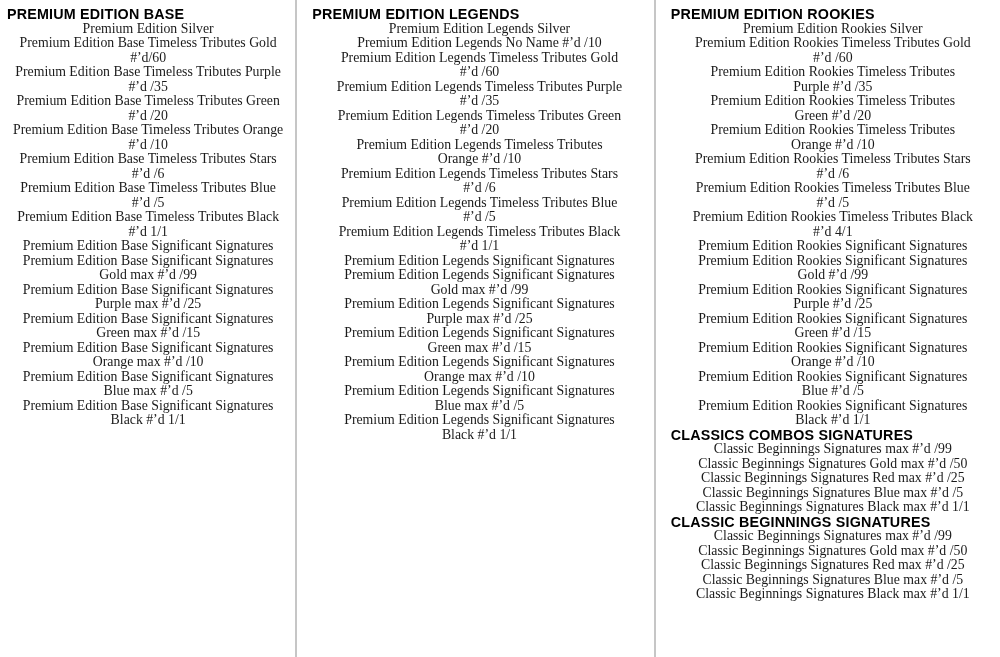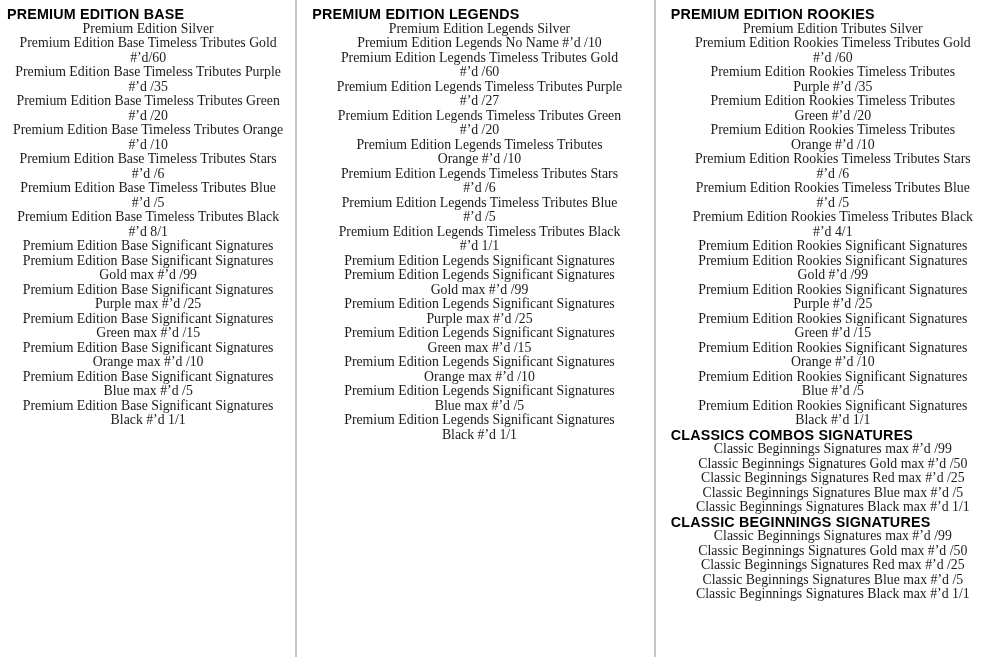--- a/index.html
+++ b/index.html
@@ -73,21 +73,21 @@
 #’d /35</div>
         <div class="item">Premium Edition Base Timeless Tributes Green
 #’d /20</div>
         <div class="item">Premium Edition Base Timeless Tributes Orange
 #’d /10</div>
         <div class="item">Premium Edition Base Timeless Tributes Stars
 #’d /6</div>
         <div class="item">Premium Edition Base Timeless Tributes Blue
 #’d /5</div>
         <div class="item">Premium Edition Base Timeless Tributes Black
-#’d 8/1</div>
+#’d 1/1</div>
         <div class="item">Premium Edition Base Significant Signatures</div>
         <div class="item">Premium Edition Base Significant Signatures
 Gold max #’d /99</div>
         <div class="item">Premium Edition Base Significant Signatures
 Purple max #’d /25</div>
         <div class="item">Premium Edition Base Significant Signatures
 Green max #’d /15</div>
         <div class="item">Premium Edition Base Significant Signatures
 Orange max #’d /10</div>
         <div class="item">Premium Edition Base Significant Signatures
@@ -97,21 +97,21 @@
       </div>
     </div>
   <div class="col col-1">
       <div class="section">
         <div class="section-heading">PREMIUM EDITION LEGENDS</div>
         <div class="item">Premium Edition Legends Silver</div>
         <div class="item">Premium Edition Legends No Name #’d /10</div>
         <div class="item">Premium Edition Legends Timeless Tributes Gold
 #’d /60</div>
         <div class="item">Premium Edition Legends Timeless Tributes Purple
-#’d /27</div>
+#’d /35</div>
         <div class="item">Premium Edition Legends Timeless Tributes Green
 #’d /20</div>
         <div class="item">Premium Edition Legends Timeless Tributes
 Orange #’d /10</div>
         <div class="item">Premium Edition Legends Timeless Tributes Stars
 #’d /6</div>
         <div class="item">Premium Edition Legends Timeless Tributes Blue
 #’d /5</div>
         <div class="item">Premium Edition Legends Timeless Tributes Black
 #’d 1/1</div>
@@ -126,21 +126,21 @@
 Orange max #’d /10</div>
         <div class="item">Premium Edition Legends Significant Signatures
 Blue max #’d /5</div>
         <div class="item">Premium Edition Legends Significant Signatures
 Black #’d 1/1</div>
       </div>
     </div>
   <div class="col col-2">
       <div class="section">
         <div class="section-heading">PREMIUM EDITION ROOKIES</div>
-        <div class="item">Premium Edition Tributes Silver</div>
+        <div class="item">Premium Edition Rookies Silver</div>
         <div class="item">Premium Edition Rookies Timeless Tributes Gold
 #’d /60</div>
         <div class="item">Premium Edition Rookies Timeless Tributes
 Purple #’d /35</div>
         <div class="item">Premium Edition Rookies Timeless Tributes
 Green #’d /20</div>
         <div class="item">Premium Edition Rookies Timeless Tributes
 Orange #’d /10</div>
         <div class="item">Premium Edition Rookies Timeless Tributes Stars
 #’d /6</div>

